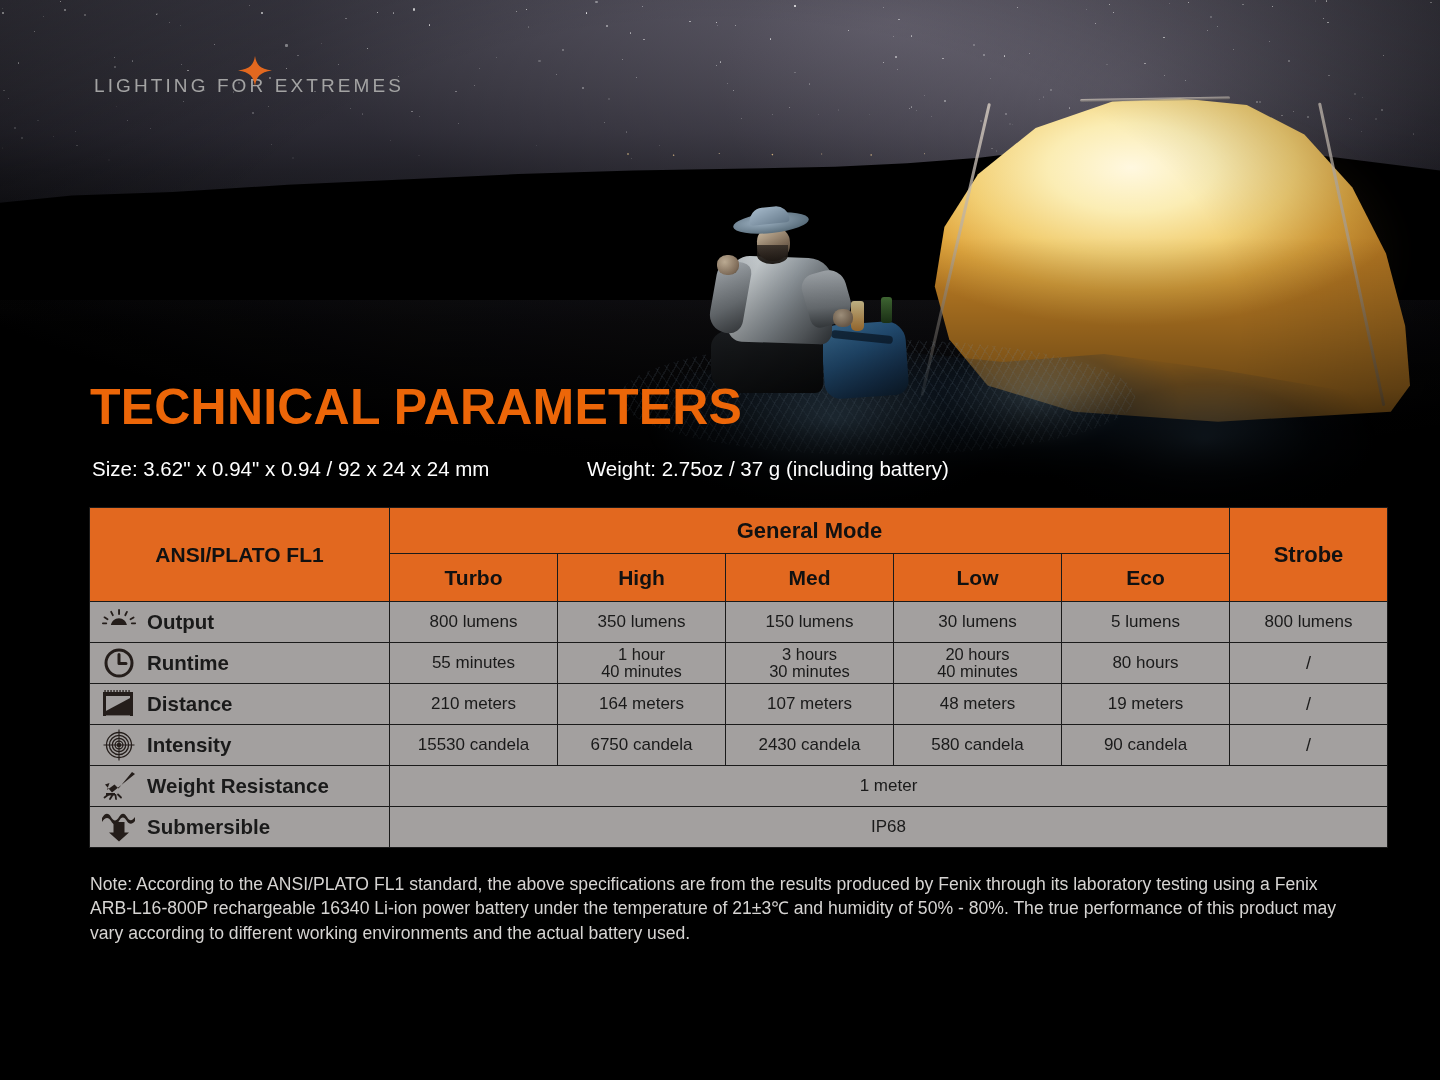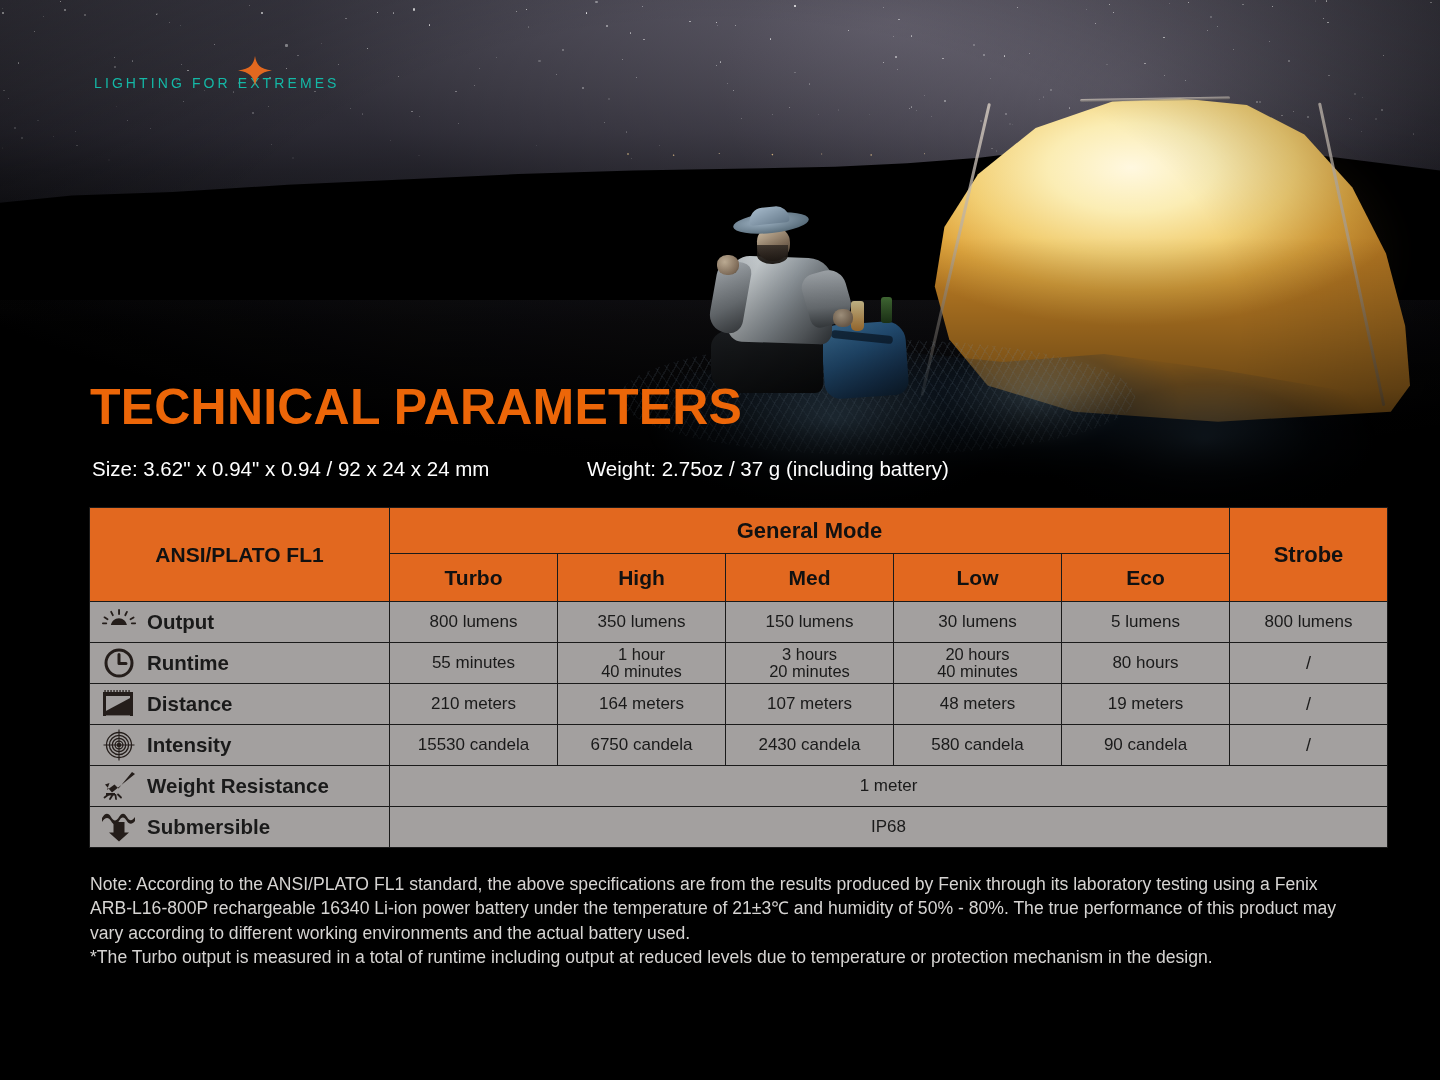--- a/index.html
+++ b/index.html
@@ -195,23 +195,23 @@
     font-family: "Liberation Sans", sans-serif;
     font-size: 52px;
     font-weight: bold;
     font-style: italic;
     letter-spacing: -1px;
     color: #b9b6b4;
     line-height: .95;
     text-shadow: 0 1px 2px rgba(0,0,0,.6);
   }
   .logo-tag {
-    font-size: 14px;
+    font-size: 19px;
     letter-spacing: 3.1px;
-    color: #14b8a6;
+    color: #a3a3a3;
     margin-top: 3px;
     margin-left: 2px;
   }
 
   
   .title {
     position: absolute; left: 90px; top: 378px; z-index: 10;
     font-size: 50px; font-weight: bold; color: #ec6608;
     letter-spacing: .2px;
   }
@@ -575,21 +575,21 @@
               <span>Runtime</span>
             </div>
           </td>
           <td>55 minutes</td>
           <td class="two-line">
             <div>1 hour</div>
             <div>40 minutes</div>
           </td>
           <td class="two-line">
             <div>3 hours</div>
-            <div>20 minutes</div>
+            <div>30 minutes</div>
           </td>
           <td class="two-line">
             <div>20 hours</div>
             <div>40 minutes</div>
           </td>
           <td>80 hours</td>
           <td class="slash">/</td>
         </tr>
         <tr>
           <td class="rowlabel">
@@ -681,14 +681,13 @@
             </div>
           </td>
           <td colspan="6">IP68</td>
         </tr>
       </tbody>
   </table>
 </div>
 
 <div class="note">
   <p>Note: According to the ANSI/PLATO FL1 standard, the above specifications are from the results produced by Fenix through its laboratory testing using a Fenix ARB-L16-800P rechargeable 16340 Li-ion power battery under the temperature of 21±3℃ and humidity of 50% - 80%. The true performance of this product may vary according to different working environments and the actual battery used.</p>
-  <p>*The Turbo output is measured in a total of runtime including output at reduced levels due to temperature or protection mechanism in the design.</p>
 </div>
 
 </body></html>

